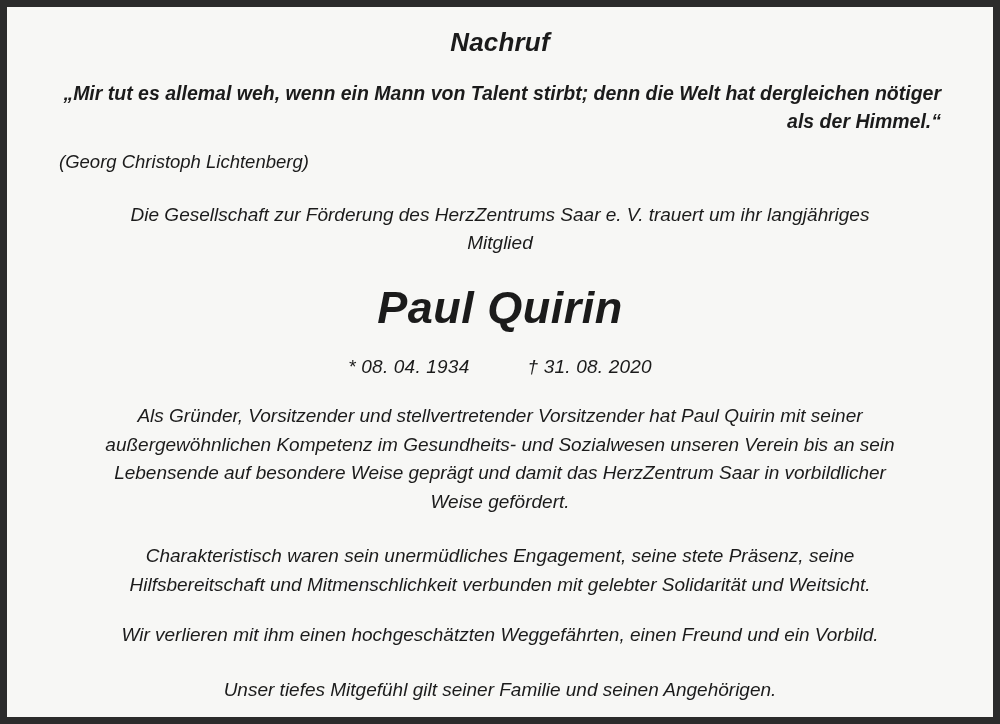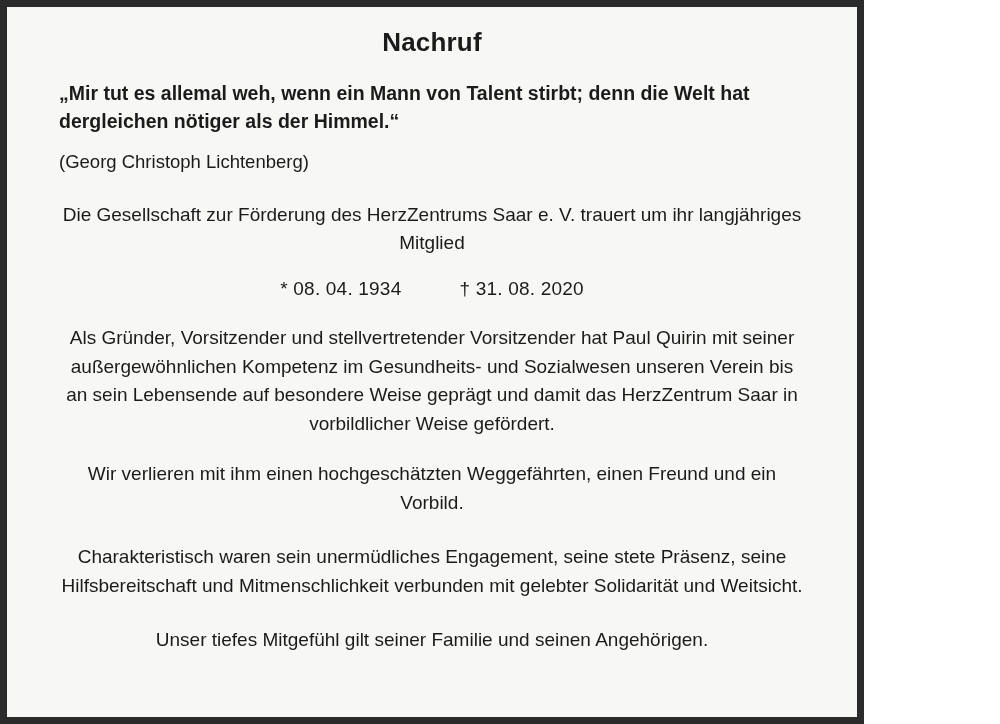--- a/index.html
+++ b/index.html
@@ -9,41 +9,42 @@
   }
   body {
     width: 1000px;
     height: 724px;
     font-family: "Liberation Sans", sans-serif;
     color: #1b1b1b;
     overflow: hidden;
   }
   .obituary-frame {
     box-sizing: border-box;
-    width: 864px;
+    width: 1000px;
     height: 724px;
     border: 7px solid #2b2b2b;
     background: #f7f7f5;
     padding: 14px 52px 17px 52px;
     display: flex;
     flex-direction: column;
     align-items: center;
+    font-style: italic;
   }
   .heading {
     font-size: 26px;
     font-weight: bold;
     letter-spacing: 0.2px;
     text-align: center;
     margin: 6px 0 22px 0;
   }
   .quote {
     font-size: 19.5px;
     font-weight: bold;
     line-height: 1.42;
-    text-align: left;
+    text-align: right;
     align-self: stretch;
     margin: 0 0 2px 0;
   }
   .quote-source {
     font-size: 18.5px;
     line-height: 1.4;
     text-align: left;
     align-self: stretch;
     margin: 12px 0 0 0;
   }
@@ -93,27 +94,28 @@
 <div class="obituary-frame">
 
   <div class="heading">Nachruf</div>
 
   <div class="quote">„Mir tut es allemal weh, wenn ein Mann von Talent stirbt; denn die Welt hat dergleichen nötiger als der Himmel.“</div>
 
   <div class="quote-source">(Georg Christoph Lichtenberg)</div>
 
   <div class="intro">Die Gesellschaft zur Förderung des HerzZentrums Saar e. V. trauert um ihr langjähriges Mitglied</div>
 
+  <div class="name">Paul Quirin</div>
 
   <div class="dates">
     <span>* 08. 04. 1934</span><span class="gap"></span><span>† 31. 08. 2020</span>
   </div>
 
 
   <div class="para p1">Als Gründer, Vorsitzender und stellvertretender Vorsitzender hat Paul Quirin mit seiner außergewöhnlichen Kompetenz im Gesundheits- und Sozialwesen unseren Verein bis an sein Lebensende auf besondere Weise geprägt und damit das HerzZentrum Saar in vorbildlicher Weise gefördert.</div>
 
+  <div class="para p2">Charakteristisch waren sein unermüdliches Engagement, seine stete Präsenz, seine Hilfsbereitschaft und Mitmenschlichkeit verbunden mit gelebter Solidarität und Weitsicht.</div>
+
   <div class="para p3">Wir verlieren mit ihm einen hochgeschätzten Weggefährten, einen Freund und ein Vorbild.</div>
-
-  <div class="para p2">Charakteristisch waren sein unermüdliches Engagement, seine stete Präsenz, seine Hilfsbereitschaft und Mitmenschlichkeit verbunden mit gelebter Solidarität und Weitsicht.</div>
 
   <div class="para p4">Unser tiefes Mitgefühl gilt seiner Familie und seinen Angehörigen.</div>
 
 </div>
 
 </body></html>

